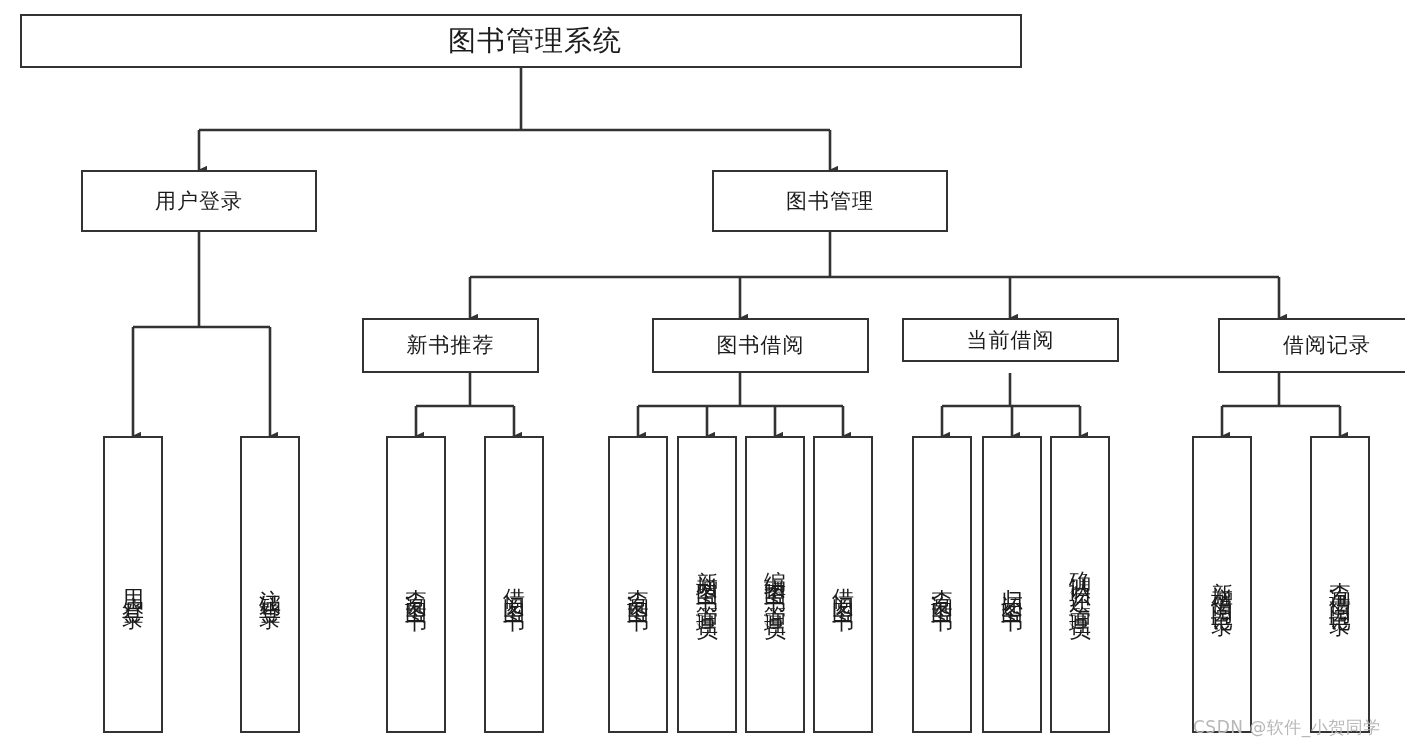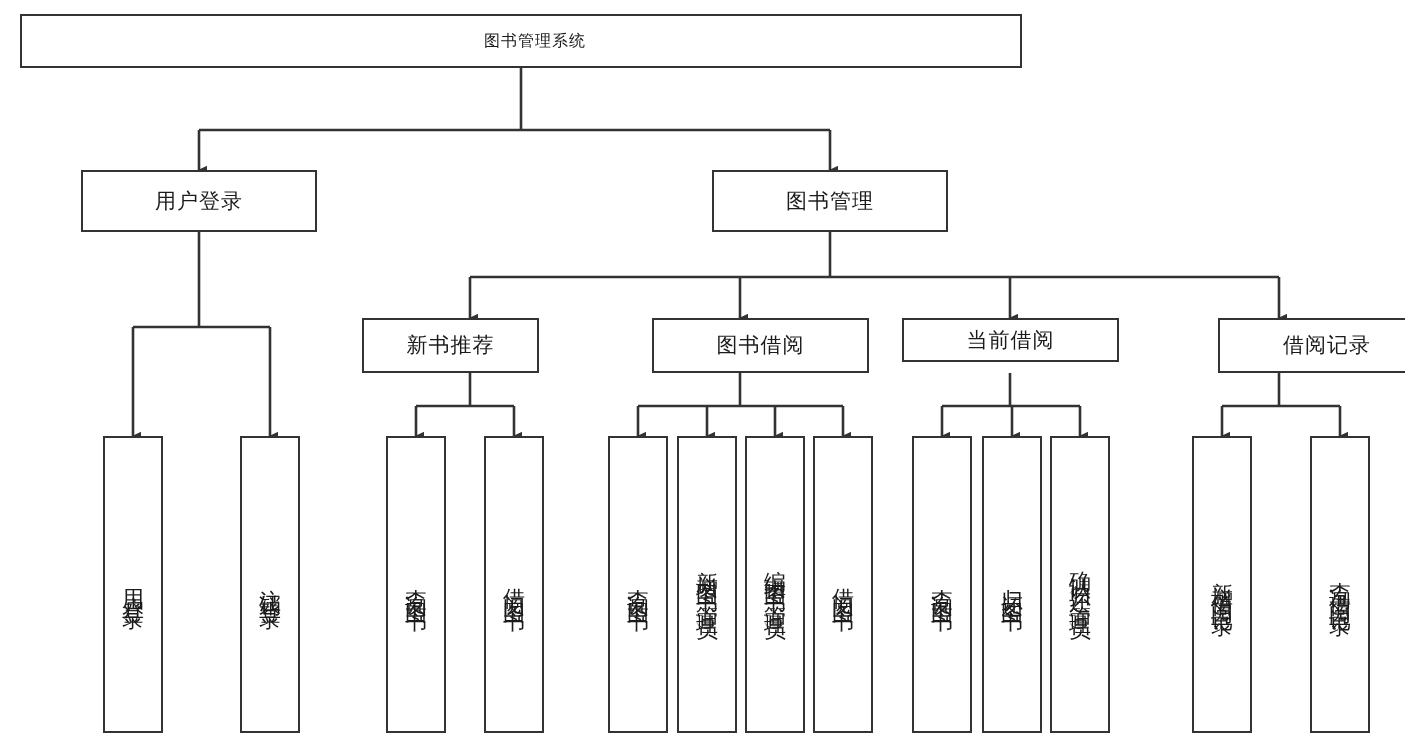--- a/index.html
+++ b/index.html
@@ -37,21 +37,21 @@
   .node .node-label{
     display:block;
     white-space:pre;
   }
   
   .node.horiz{
     font-size:21px;
     letter-spacing:1px;
   }
   .node.root{
-    font-size:16px;
+    font-size:28px;
     letter-spacing:1px;
     padding-left:28px;
   }
   
   .node.vert{
     font-size:22px;
     align-items:center;
     justify-content:center;
     padding:4px 0;
   }
@@ -175,14 +175,15 @@
         <span class="node-label">确认归还（管理员）</span>
       </div>
       <div class="node vert" style="left: 1192px; top: 436px; width: 60px; height: 297px;">
         <span class="node-label">新增借阅记录</span>
       </div>
       <div class="node vert" style="left: 1310px; top: 436px; width: 60px; height: 297px;">
         <span class="node-label">查询借阅记录</span>
       </div>
     </div>
 
+  <div class="watermark" style="left: 1193px; top: 716px; color: rgb(184, 184, 184);">CSDN @软件_小贺同学</div>
 
 </div>
 
 </body></html>

